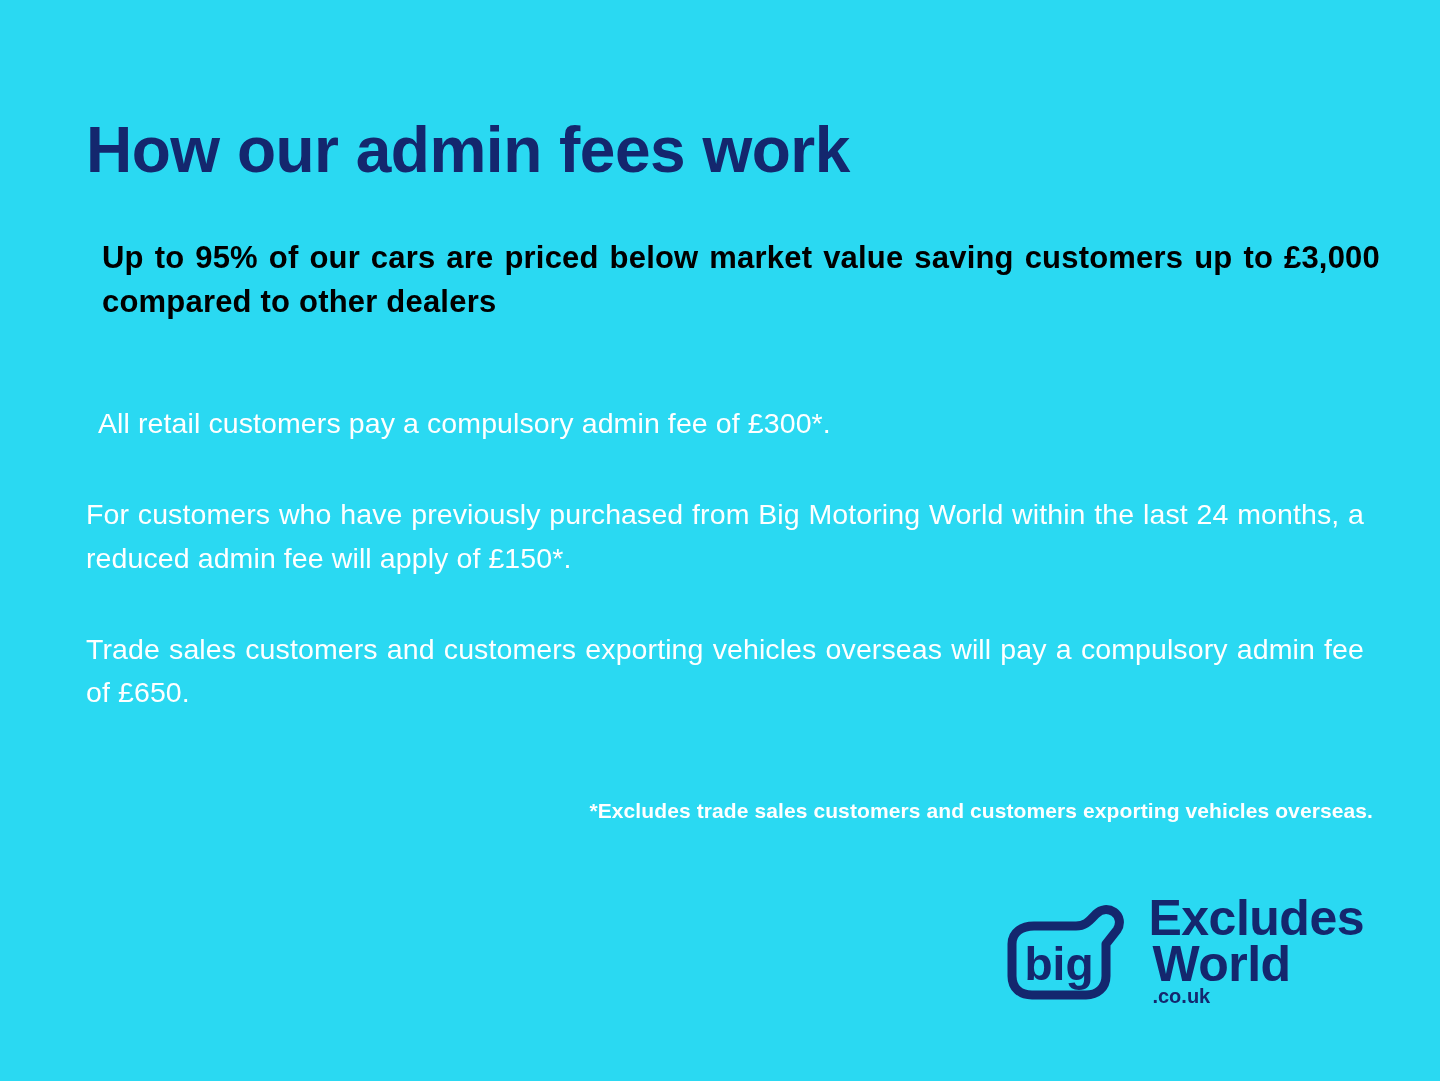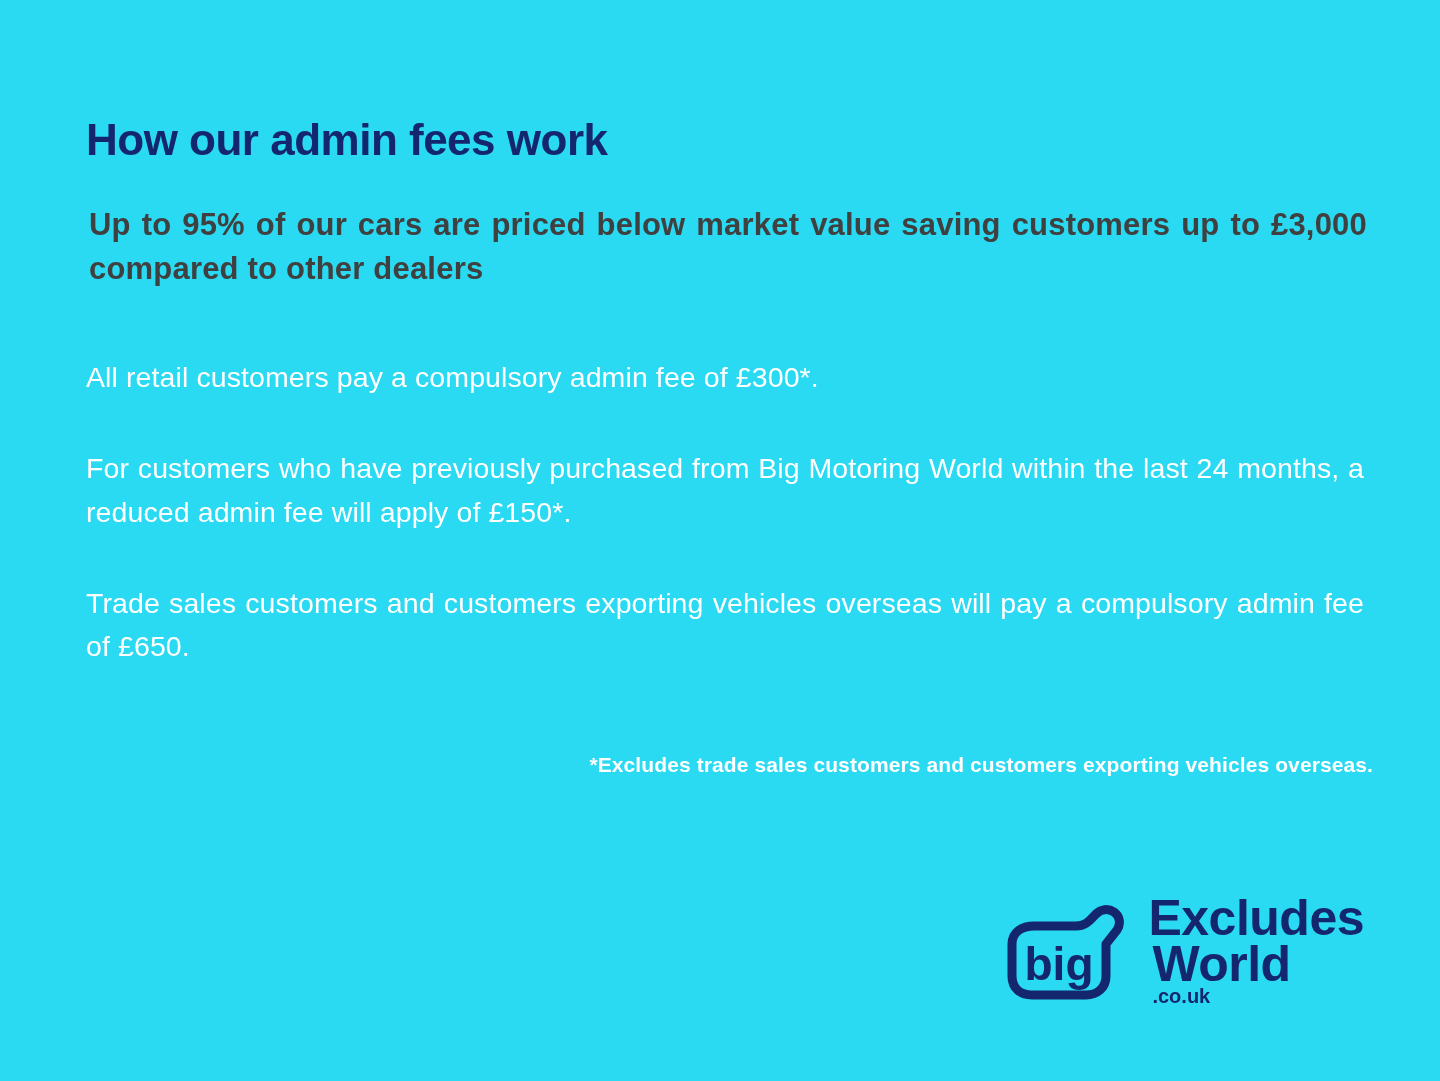--- a/index.html
+++ b/index.html
@@ -22,56 +22,57 @@
     padding: 0;
   }
   .content {
     position: absolute;
     left: 86px;
     top: 0;
     width: 1280px;
   }
 
   .headline {
-    font-size: 44px;
+    font-size: 64px;
     line-height: 1.0;
     font-weight: bold;
     color: #14276e;
     letter-spacing: -0.5px;
     margin: 0;
     padding-top: 118px;
   }
 
   .subhead {
-    margin: 3px;
+    margin: 16px;
     padding-top: 38px;
     font-size: 31px;
     line-height: 1.42;
     font-weight: bold;
-    color: #404040;
+    color: #000000;
     text-align: justify;
     letter-spacing: 0.2px;
     width: 1278px;
   }
 
   .para {
     margin: 0;
     font-size: 28.5px;
     line-height: 1.52;
     color: #ffffff;
     text-align: justify;
     width: 1278px;
     letter-spacing: 0.1px;
   }
   .para.p1 { padding-top: 62px; }
   .para.p2 { padding-top: 48px; }
   .para.p3 { padding-top: 48px; }
 
   .para.nojustify {
     text-align: left;
+    margin-left: 12px;
   }
 
   .footnote {
     margin: 9px;
     padding-top: 72px;
     font-size: 21px;
     line-height: 1.4;
     font-weight: bold;
     color: #ffffff;
     text-align: right;

